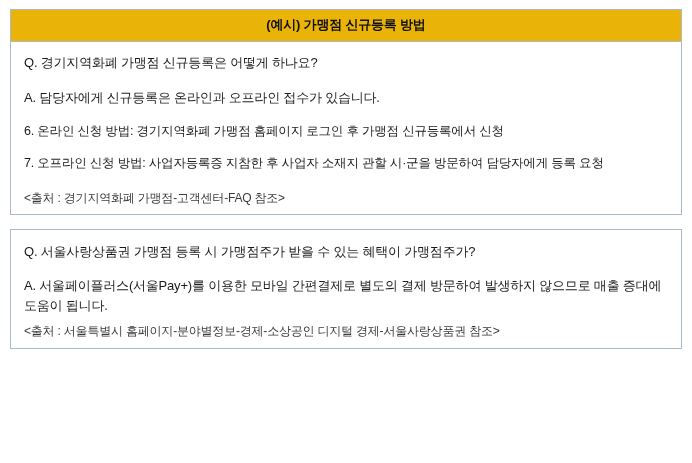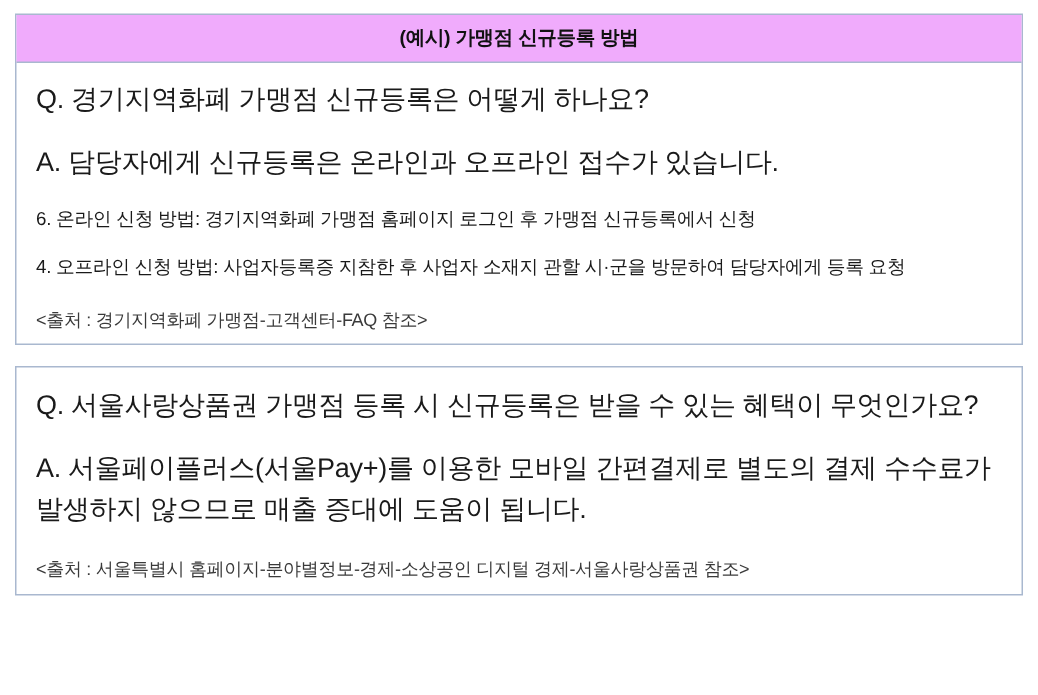--- a/index.html
+++ b/index.html
@@ -21,34 +21,34 @@
     box-sizing: border-box;
     padding: 9px 10px;
   }
   .card {
     border: 1px solid #a9b8cf;
     background: #ffffff;
     box-sizing: border-box;
     margin-bottom: 14px;
   }
   .card-header {
-    background: #f0abfc;
+    background: #eab308;
     border-bottom: 1px solid #a9b8cf;
     text-align: center;
     font-size: 13px;
     font-weight: bold;
     color: #111111;
     padding: 6px 4px 7px 4px;
     letter-spacing: -0.2px;
   }
   .card-body {
     padding: 11px 13px 9px 13px;
   }
   .qa-line {
-    font-size: 18px;
+    font-size: 13px;
     line-height: 1.5;
     color: #1a1a1a;
     margin: 0 0 15px 0;
     letter-spacing: -0.2px;
   }
   .qa-line:last-of-type {
     margin-bottom: 0;
   }
   .num-line {
     font-size: 12.5px;
@@ -66,40 +66,40 @@
     margin-top: 16px;
     letter-spacing: -0.2px;
   }
   .card1 .card-body {
     padding-bottom: 7px;
   }
   .card2 .card-body {
     padding: 12px 13px 8px 13px;
   }
   .card2 .source {
-    margin-top: 18px;
+    margin-top: 8px;
   }
 </style>
 </head>
 <body>
 
 <div class="page">
 
   <div class="card card1">
     <div class="card-header">(예시) 가맹점 신규등록 방법</div>
     <div class="card-body">
       <p class="qa-line">Q. 경기지역화폐 가맹점 신규등록은 어떻게 하나요?</p>
       <p class="qa-line">A. 담당자에게 신규등록은 온라인과 오프라인 접수가 있습니다.</p>
       <p class="num-line">6. 온라인 신청 방법: 경기지역화폐 가맹점 홈페이지 로그인 후 가맹점 신규등록에서 신청</p>
-      <p class="num-line">4. 오프라인 신청 방법: 사업자등록증 지참한 후 사업자 소재지 관할 시·군을 방문하여 담당자에게 등록 요청</p>
+      <p class="num-line">7. 오프라인 신청 방법: 사업자등록증 지참한 후 사업자 소재지 관할 시·군을 방문하여 담당자에게 등록 요청</p>
       <div class="source">&lt;출처 : 경기지역화폐 가맹점-고객센터-FAQ 참조&gt;</div>
     </div>
   </div>
 
   <div class="card card2">
     <div class="card-body">
-      <p class="qa-line">Q. 서울사랑상품권 가맹점 등록 시 신규등록은 받을 수 있는 혜택이 무엇인가요?</p>
-      <p class="qa-line">A. 서울페이플러스(서울Pay+)를 이용한 모바일 간편결제로 별도의 결제 수수료가 발생하지 않으므로 매출 증대에 도움이 됩니다.</p>
+      <p class="qa-line">Q. 서울사랑상품권 가맹점 등록 시 가맹점주가 받을 수 있는 혜택이 가맹점주가?</p>
+      <p class="qa-line">A. 서울페이플러스(서울Pay+)를 이용한 모바일 간편결제로 별도의 결제 방문하여 발생하지 않으므로 매출 증대에 도움이 됩니다.</p>
       <div class="source">&lt;출처 : 서울특별시 홈페이지-분야별정보-경제-소상공인 디지털 경제-서울사랑상품권 참조&gt;</div>
     </div>
   </div>
 
 </div>
 
 </body></html>

